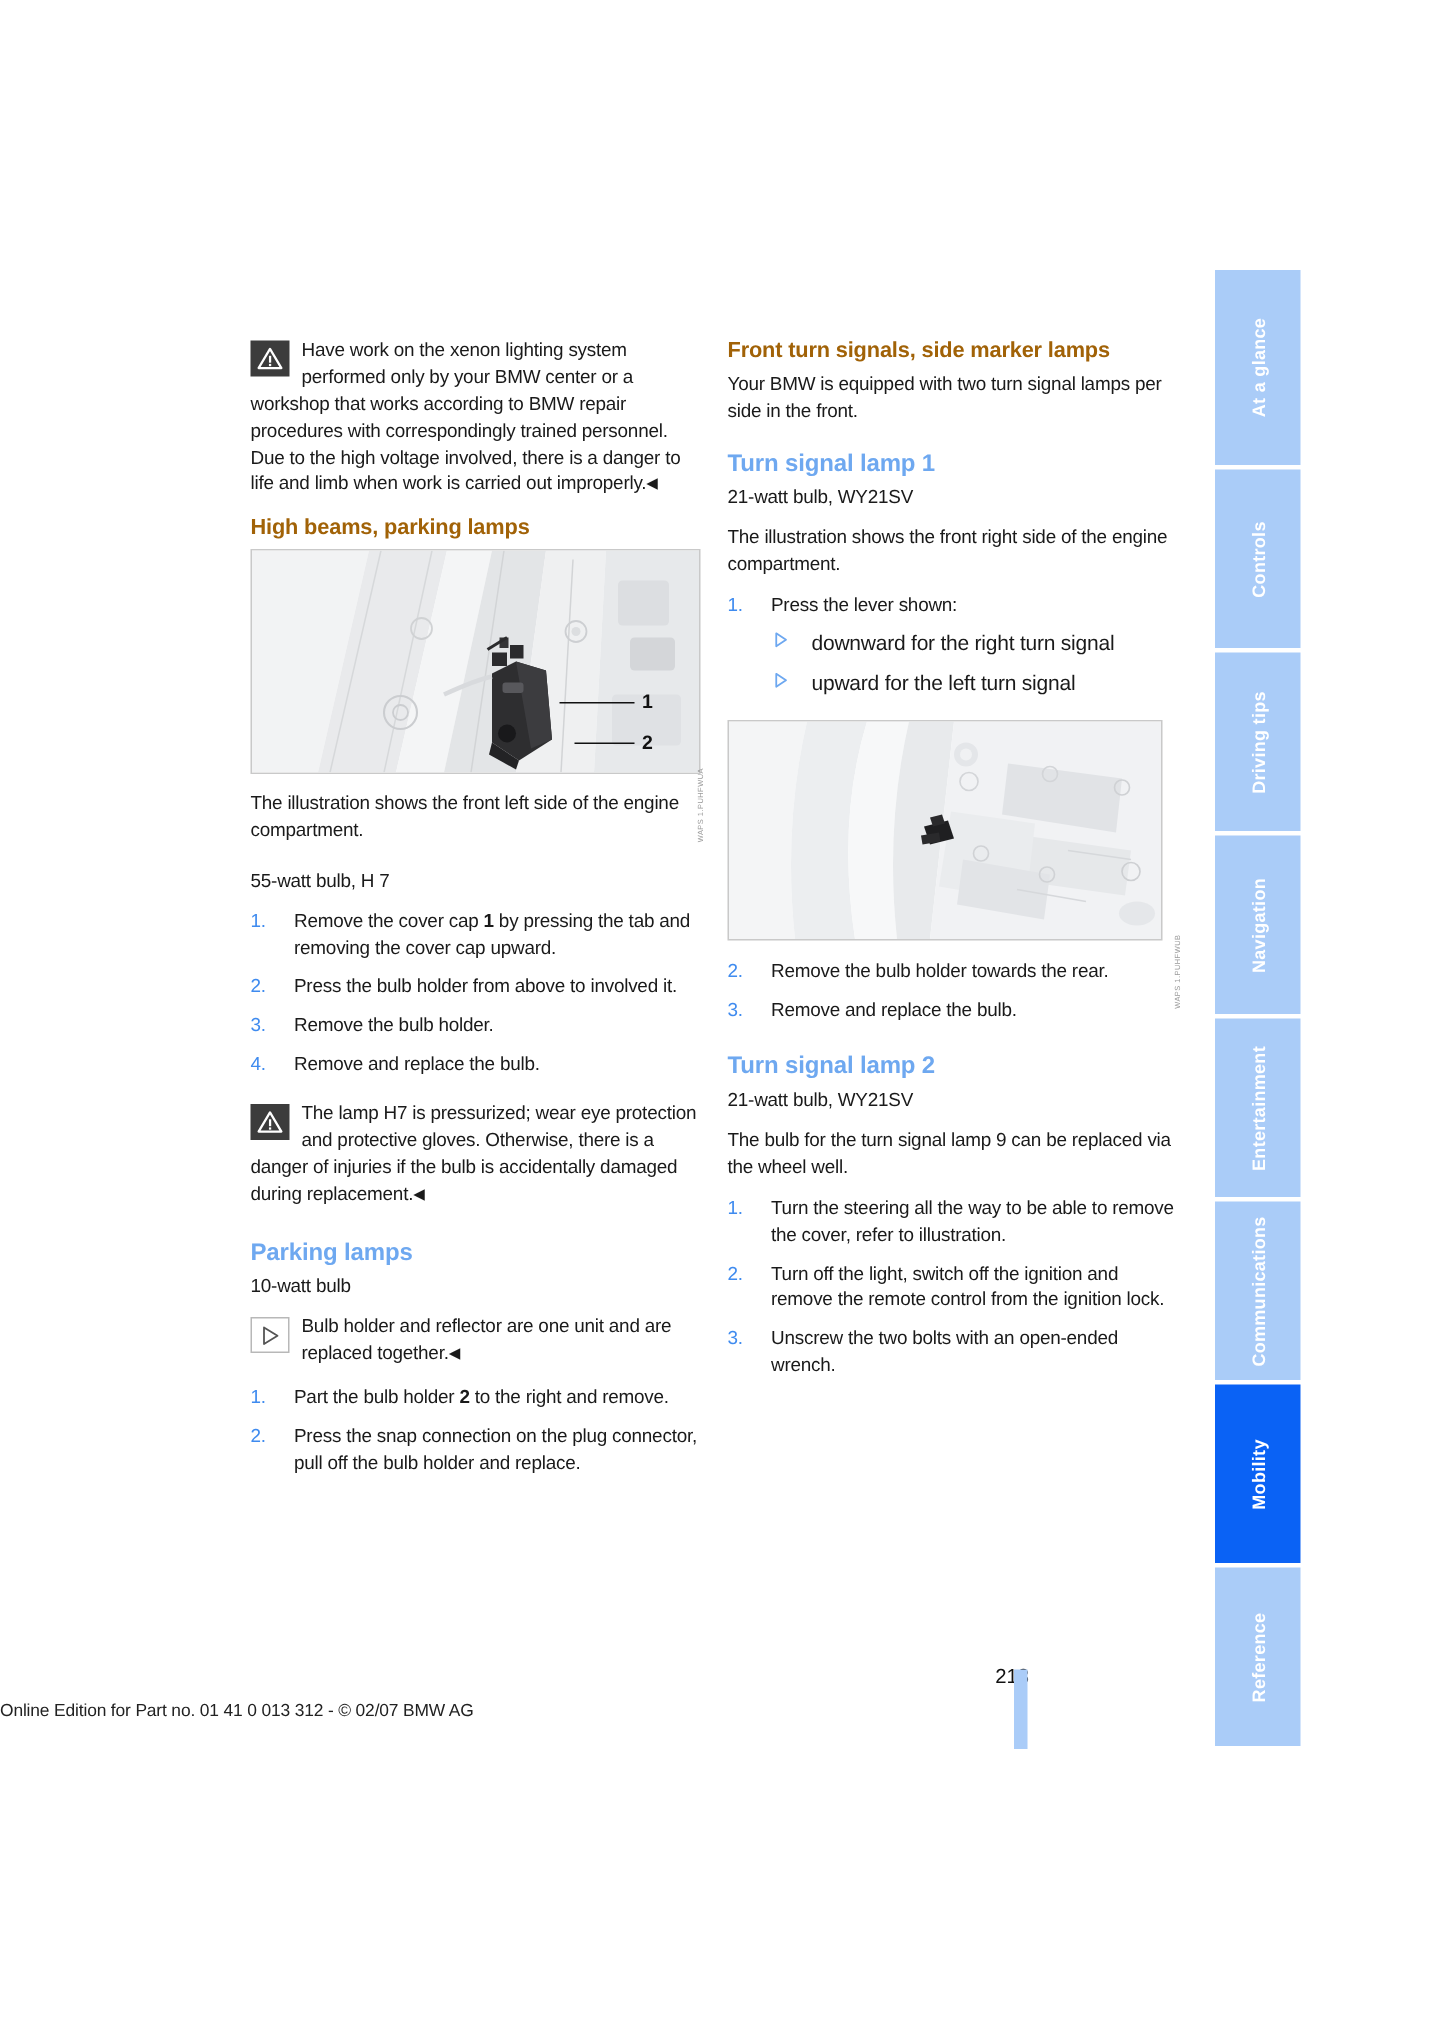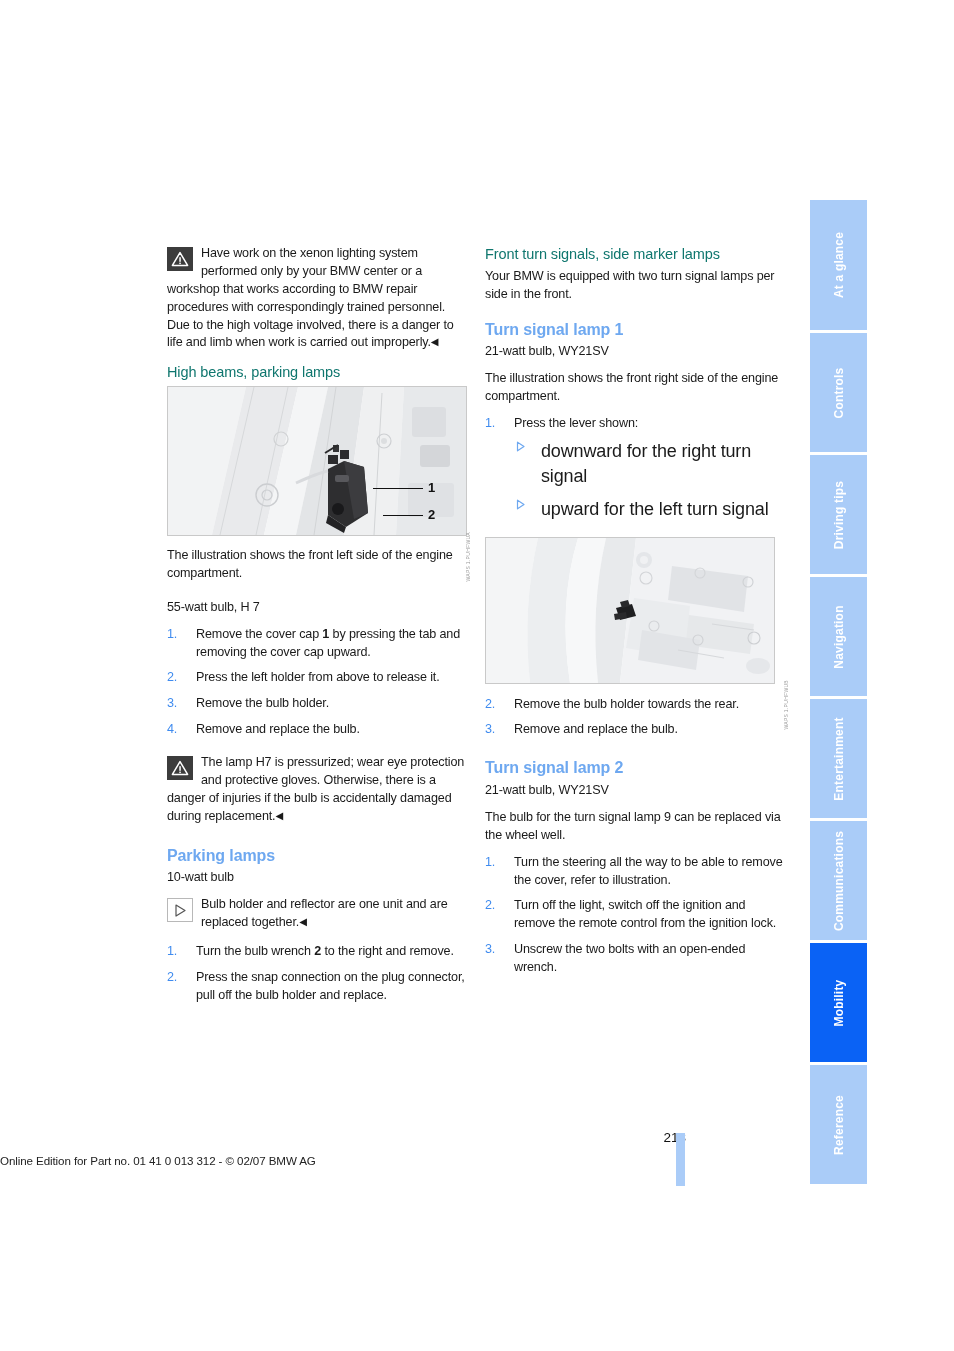--- a/index.html
+++ b/index.html
@@ -4,30 +4,30 @@
 <style>
   html,body{margin:0;padding:0;}
   body{
     width:954px;height:1351px;
     background:#ffffff;
     font-family:"Liberation Sans","DejaVu Sans",sans-serif;
     color:#1a1a1a;
     position:relative;
     overflow:hidden;
   }
-  .page{position:absolute;inset:0;margin-top:20px;}
+  .page{position:absolute;inset:0;}
 
   
   .col{position:absolute;top:225px;width:300px;}
   .col-left{left:167px;}
   .col-right{left:485px;}
 
   
   .h2{
-    color:#0f766e;font-size:14.5px;font-weight:normal;
+    color:#a16207;font-size:14.5px;font-weight:bold;
     margin:0 0 4px 0;line-height:1.3;letter-spacing:-0.1px;
   }
   .h3{
     color:#6ea8f0;font-size:16px;font-weight:bold;
     margin:0 0 3px 0;line-height:1.3;letter-spacing:-0.1px;
   }
   p{
     font-size:12.6px;line-height:1.42;margin:0 0 11px 0;
     letter-spacing:-0.15px;
   }
@@ -45,21 +45,21 @@
   ol.steps > li .num{
     position:absolute;left:0;top:0;color:#3f8bef;font-weight:normal;
     font-size:12.6px;
   }
   ol.steps > li:last-child{margin-bottom:0;}
 
   
   ul.subs{list-style:none;margin:6px 0 0 0;padding:0;}
   ul.subs li{
     position:relative;padding-left:27px;
-    font-size:18px;line-height:1.42;margin-bottom:7px;
+    font-size:14px;line-height:1.42;margin-bottom:7px;
     letter-spacing:-0.15px;
   }
   ul.subs li .tri{
     position:absolute;left:1px;top:2px;
     width:0;height:0;
   }
 
   
   .note{
     position:relative;min-height:26px;
@@ -204,21 +204,21 @@
     <div class="spacer-sm"></div>
     <p class="tight">55-watt bulb, H 7</p>
 
     <ol class="steps">
       <li>
         <span class="num">1.</span>
         <span>Remove the cover cap </span><b>1</b><span> by pressing the tab and removing the cover cap upward.</span>
       </li>
       <li>
         <span class="num">2.</span>
-        <span>Press the left holder from above to release it.</span>
+        <span>Press the bulb holder from above to involved it.</span>
       </li>
       <li>
         <span class="num">3.</span>
         <span>Remove the bulb holder.</span>
       </li>
       <li>
         <span class="num">4.</span>
         <span>Remove and replace the bulb.</span>
       </li>
     </ol>
@@ -244,21 +244,21 @@
         <svg width="16" height="15" viewBox="0 0 16 15" aria-hidden="true">
           <path d="M4 2 L13 7.5 L4 13 Z" fill="none" stroke="#555555" stroke-width="1.2" stroke-linejoin="round"></path>
         </svg>
       </span>
       <span class="ntext"><span>Bulb holder and reflector are one unit and are replaced together.</span><span class="endmark">◀</span></span>
     </div>
 
     <ol class="steps">
       <li>
         <span class="num">1.</span>
-        <span>Turn the bulb wrench </span><b>2</b><span> to the right and remove.</span>
+        <span>Part the bulb holder </span><b>2</b><span> to the right and remove.</span>
       </li>
       <li>
         <span class="num">2.</span>
         <span>Press the snap connection on the plug connector, pull off the bulb holder and replace.</span>
       </li>
     </ol>
   </div>
 
   <div class="col col-right">
 

